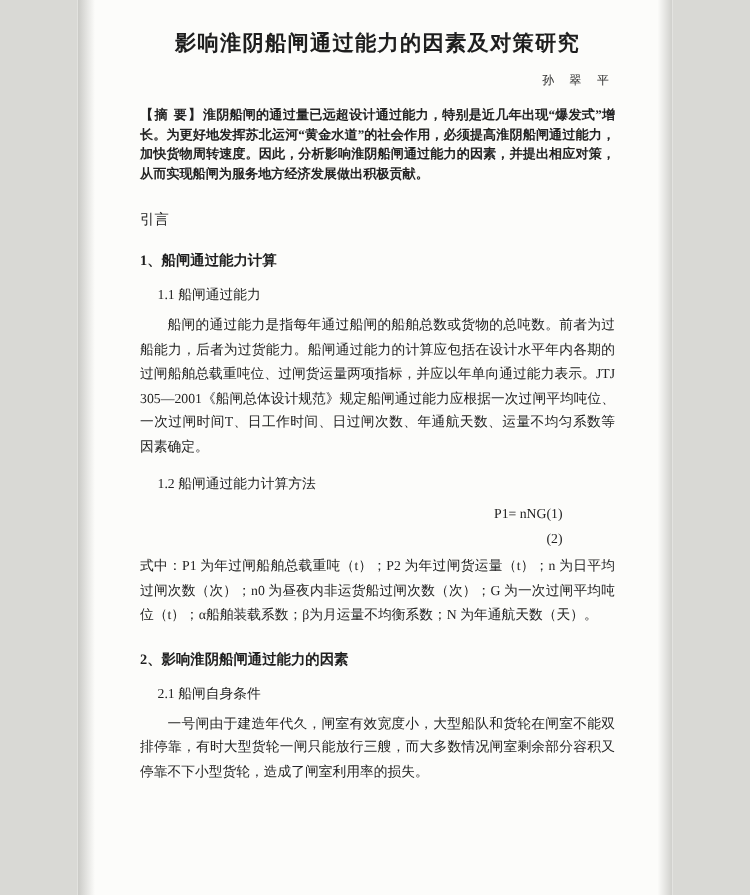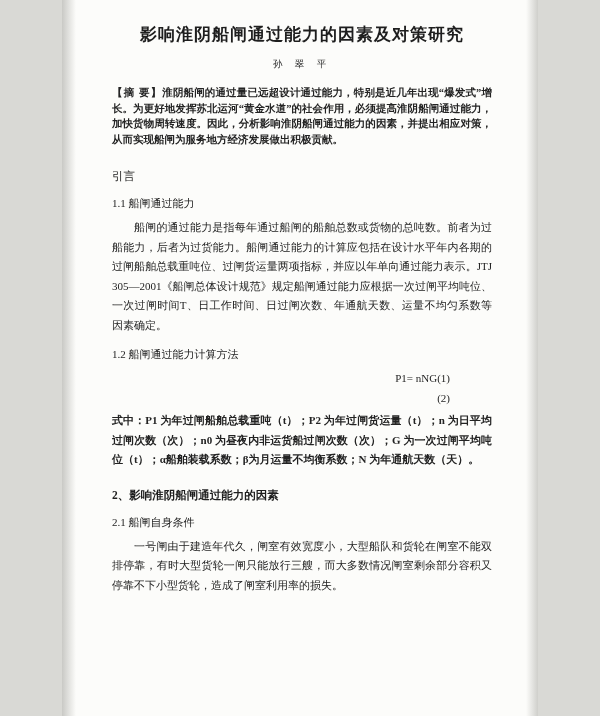--- a/index.html
+++ b/index.html
@@ -16,46 +16,46 @@
   .scan-edge.left  { left:0;  width:14px; background:linear-gradient(to right,#c9c9c5,rgba(252,252,250,0)); }
   .scan-edge.right { right:0; width:12px; background:linear-gradient(to left,#cfcfcb,rgba(252,252,250,0)); }
   .content {
     position:absolute; left:50px; right:46px; top:24px;
   }
   .title {
     font-size:17px; font-weight:bold; text-align:center;
     line-height:22px; letter-spacing:1px;
   }
   .author {
-    font-size:9.5px; text-align:center; margin-top:12px;
+    font-size:9.5px; text-align:right; margin-top:12px;
     letter-spacing:5px; color:#2a2a2a;
   }
   .abstract {
     margin-top:14px; font-size:10.5px; font-weight:bold;
     line-height:15.5px; text-align:justify; word-break:break-all;
     color:#232323;
   }
   .abstract .label { letter-spacing:1px; }
   .h-intro { margin-top:22px; font-size:11.5px; line-height:15px; }
   .para {
     font-size:11px; line-height:19.5px; text-align:justify;
     word-break:break-all; margin-top:7px; color:#232323;
   }
   .indent { text-indent:2em; }
   .h-sec {
     margin-top:18px; font-size:11.5px; font-weight:bold; line-height:15px;
   }
   .h-sub {
-    margin-top:12px; font-size:11px; line-height:15px; 
+    margin-top:12px; font-size:11px; line-height:15px; margin-left:14px;
   }
   .formulas { margin-top:6px; margin-left:108px; width:230px; font-size:11px; }
   .formula-row {
     display:flex; justify-content:flex-end; line-height:20px;
   }
-  .notes { margin-top:3px;font-weight:bold; }
+  .notes { margin-top:3px; }
 </style>
 </head>
 <body>
 
 <div class="page">
   <div class="scan-edge left"></div>
   <div class="scan-edge right"></div>
 
   <div class="content">
 
@@ -63,20 +63,21 @@
 
     <div class="author">孙 翠 平</div>
 
     <div class="abstract">
       <span class="label">【摘 要】</span><span>淮阴船闸的通过量已远超设计通过能力，特别是近几年出现“爆发式”增长。为更好地发挥苏北运河“黄金水道”的社会作用，必须提高淮阴船闸通过能力，加快货物周转速度。因此，分析影响淮阴船闸通过能力的因素，并提出相应对策，从而实现船闸为服务地方经济发展做出积极贡献。</span>
     </div>
 
     <div class="h-intro">引言</div>
 
 
+    <div class="h-sec">1、船闸通过能力计算</div>
 
     <div class="h-sub">1.1 船闸通过能力</div>
 
     <div class="para indent">船闸的通过能力是指每年通过船闸的船舶总数或货物的总吨数。前者为过船能力，后者为过货能力。船闸通过能力的计算应包括在设计水平年内各期的过闸船舶总载重吨位、过闸货运量两项指标，并应以年单向通过能力表示。JTJ305—2001《船闸总体设计规范》规定船闸通过能力应根据一次过闸平均吨位、一次过闸时间T、日工作时间、日过闸次数、年通航天数、运量不均匀系数等因素确定。</div>
 
     <div class="h-sub">1.2 船闸通过能力计算方法</div>
 
     <div class="formulas">
       <div class="formula-row">
         <span>P1= nNG</span>

